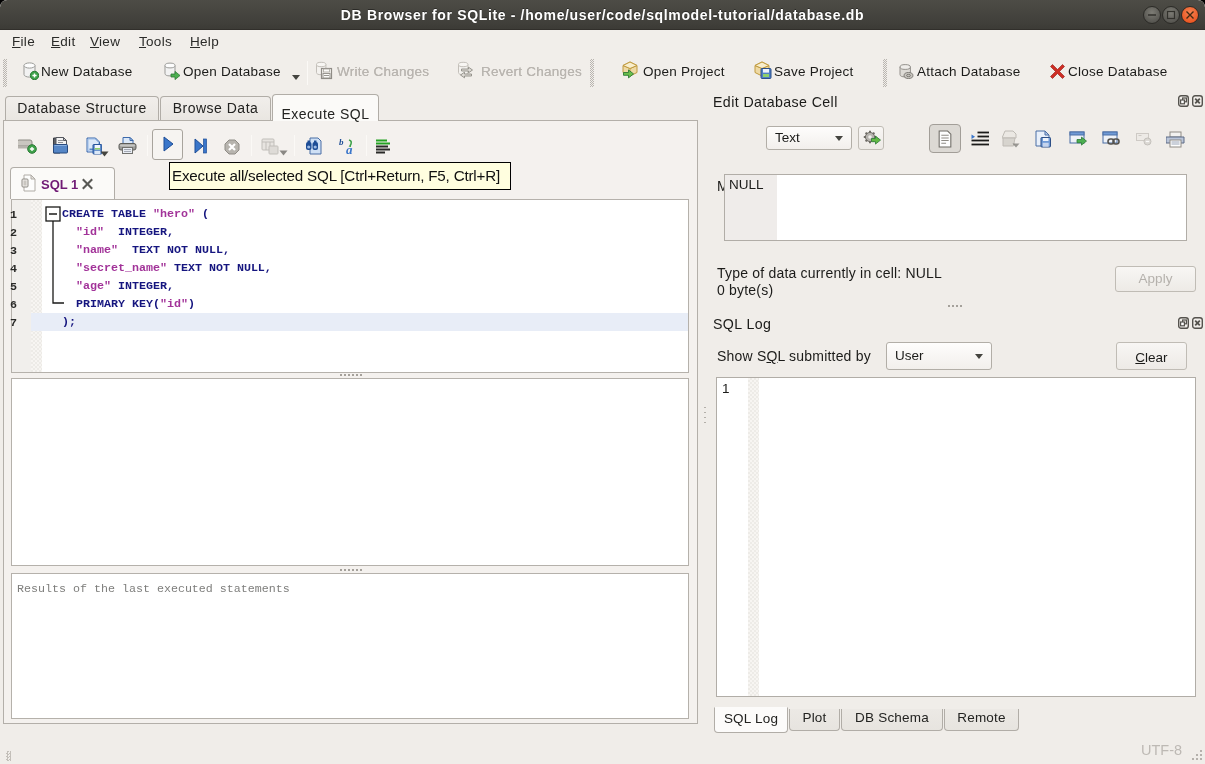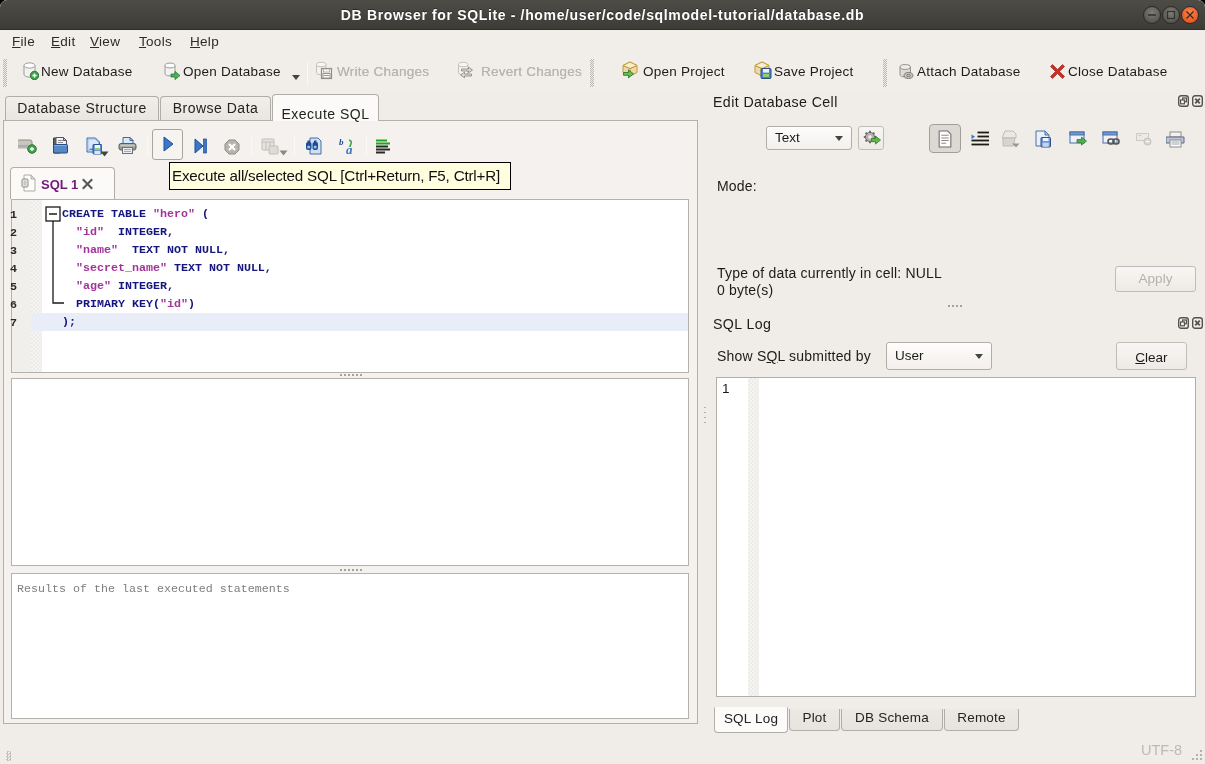--- a/index.html
+++ b/index.html
@@ -376,20 +376,24 @@
     <path d="M2.5 2.5 h3" stroke="#c3bfb9"></path>
     <circle cx="11.5" cy="8.5" r="3.5" fill="#d5d2cc" stroke="#b5b1ac"></circle>
     <path d="M9.8 8.5 h3.4" stroke="#fff" stroke-width="1.2"></path>
   </svg>
   <svg style="left:1166px; top:131px;" width="19" height="17" viewBox="0 0 19 17">
     <rect x="4" y="1" width="11" height="5" fill="#f3f2f0" stroke="#8f8c86"></rect>
     <path d="M1 6 h17 v6 h-18 v-6 z" fill="#b9c4d8" stroke="#5c6b85"></path>
     <rect x="4" y="9" width="11" height="7" fill="#fdfdfd" stroke="#8f8c86"></rect>
     <path d="M5.5 11 h8 M5.5 13 h8" stroke="#9aa5b8"></path>
   </svg>
+  <div style="position:absolute; left:724px; top:174px; width:463px; height:67px; border:1px solid #b1ada7; background:#fff;">
+    <div style="position:absolute; left:0; top:0; width:52px; height:65px; background:#efeceA;"></div>
+    <span style="position:absolute; left:4px; top:2px; font-size:13.5px; color:#1b1b19;">NULL</span>
+  </div>
   <div class="cap" style="left:717px; top:258px;margin-top:7px;">Type of data currently in cell: NULL</div>
   <div class="cap" style="left:717px; top:282px;">0 byte(s)</div>
   <div class="btn" style="left:1115px; top:266px; width:81px; height:26px; color:#b5b1ac; padding-top:4px;">Apply</div>
   <div class="dots-h" style="left:948px; top:305px; width:16px;"></div>
 
   <div class="dtitle" style="left:713px; top:316px;">SQL Log</div>
   <svg style="left:1178px; top:317px;" width="11" height="12" viewBox="0 0 11 12">
     <rect x="0.7" y="0.7" width="9.6" height="10.6" rx="2.4" fill="none" stroke="#55534e" stroke-width="1.4"></rect>
     <rect x="4.6" y="3" width="3.8" height="3.8" fill="none" stroke="#55534e" stroke-width="1.2"></rect>
     <rect x="2.6" y="5" width="3.8" height="3.8" fill="#fff" stroke="#55534e" stroke-width="1.2"></rect>

